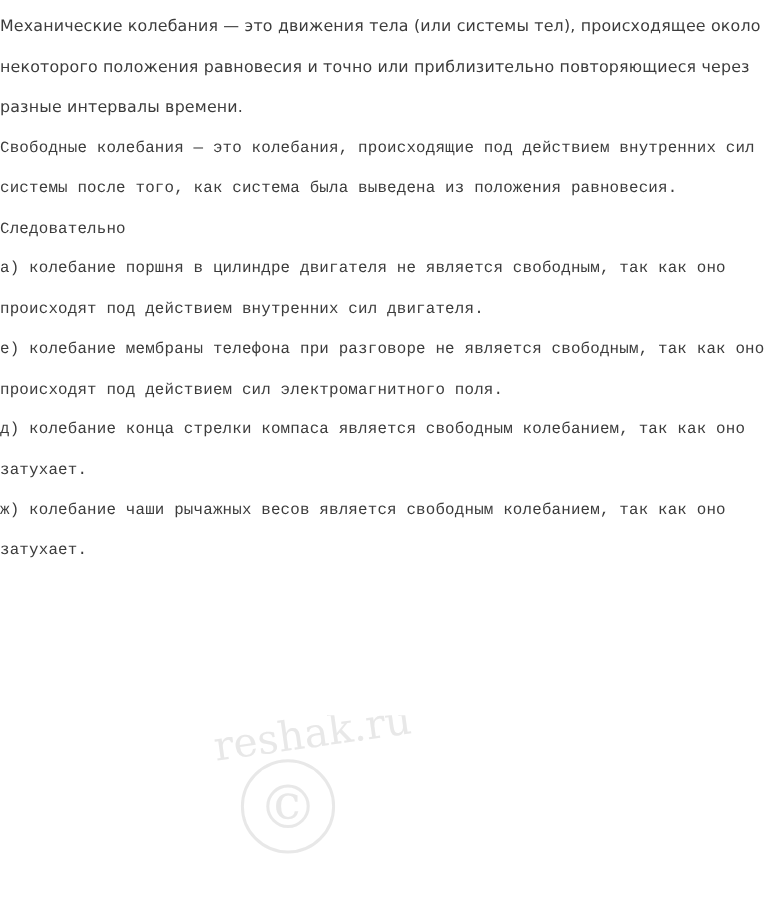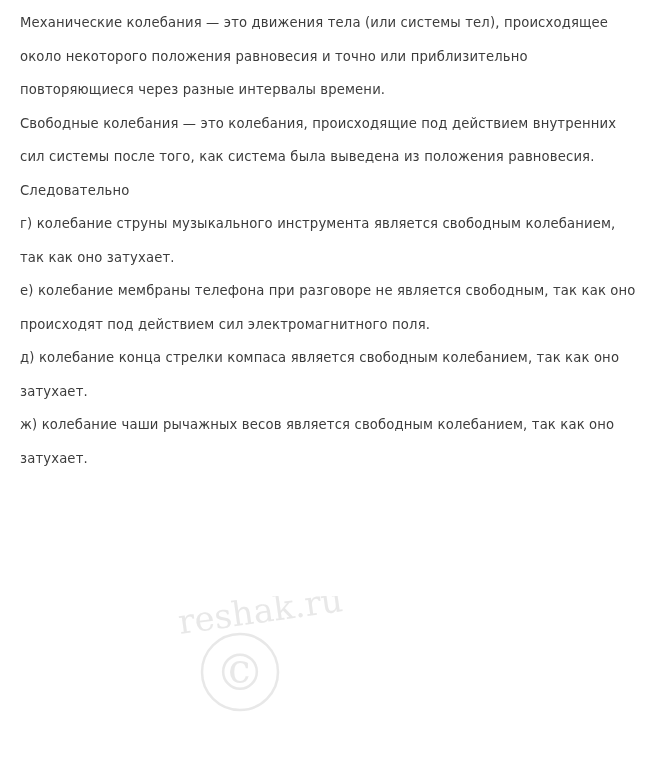--- a/index.html
+++ b/index.html
@@ -10,37 +10,38 @@
   body {
     width: 649px;
     height: 761px;
     font-family: "DejaVu Sans", sans-serif;
     color: #3a3a3a;
     position: relative;
     overflow: hidden;
   }
   #doc {
     position: relative;
-    padding: 6px 8px 0 20px;
+    padding: 6px 8px 0 0;
     box-sizing: border-box;
     width: 649px;
     height: 761px;
     z-index: 2;
   }
   .para {
     margin: 0 0 0 0;
     font-size: 13.2px;
     line-height: 33.5px;
     color: #3c3c3c;
     letter-spacing: 0.15px;
     text-align: left;
     white-space: normal;
   }
   .para.block-gap {
     margin-top: 0px;
+    font-family: Liberation Mono, monospace;
   }
   
   #watermark {
     position: absolute;
     left: 176px;
     top: 596px;
     width: 168px;
     height: 124px;
     z-index: 5;
     pointer-events: none;
@@ -49,21 +50,21 @@
   #watermark svg {
     display: block;
   }
 </style>
 </head>
 <body>
 
 <div id="doc">
   <p class="para">Механические колебания — это движения тела (или системы тел), происходящее около некоторого положения равновесия и точно или приблизительно повторяющиеся через разные интервалы времени.</p>
   <p class="para block-gap">Свободные колебания — это колебания, происходящие под действием внутренних сил системы после того, как система была выведена из положения равновесия. Следовательно</p>
-  <p class="para block-gap">г) колебание струны музыкального инструмента является свободным колебанием, так как оно затухает.</p>
+  <p class="para block-gap">а) колебание поршня в цилиндре двигателя не является свободным, так как оно происходят под действием внутренних сил двигателя.</p>
   <p class="para block-gap">е) колебание мембраны телефона при разговоре не является свободным, так как оно происходят под действием сил электромагнитного поля.</p>
   <p class="para block-gap">д) колебание конца стрелки компаса является свободным колебанием, так как оно затухает.</p>
   <p class="para block-gap">ж) колебание чаши рычажных весов является свободным колебанием, так как оно затухает.</p>
 </div>
 
 <div id="watermark">
   <svg width="168" height="124" viewBox="0 0 168 124" xmlns="http://www.w3.org/2000/svg">
     <text x="4" y="38" font-family="DejaVu Serif, serif" font-size="34" fill="#d2d2d2" transform="rotate(-8 4 38)">reshak.ru</text>
     <circle cx="64" cy="76" r="38" fill="none" stroke="#d2d2d2" stroke-width="2.5"></circle>
     <text x="64" y="94" font-family="DejaVu Serif, serif" font-size="50" fill="#d2d2d2" text-anchor="middle">©</text>

